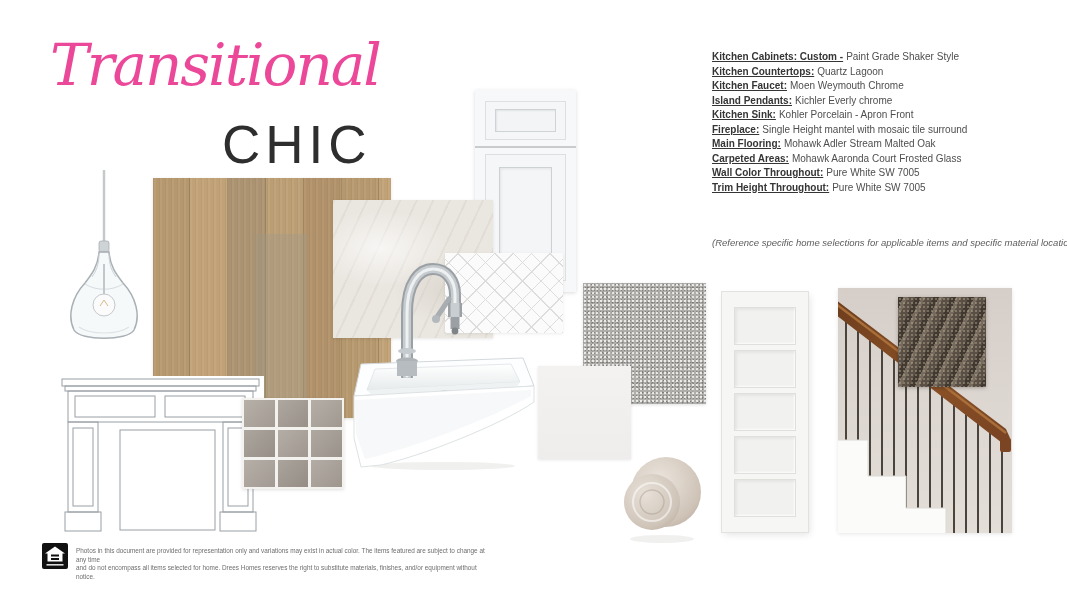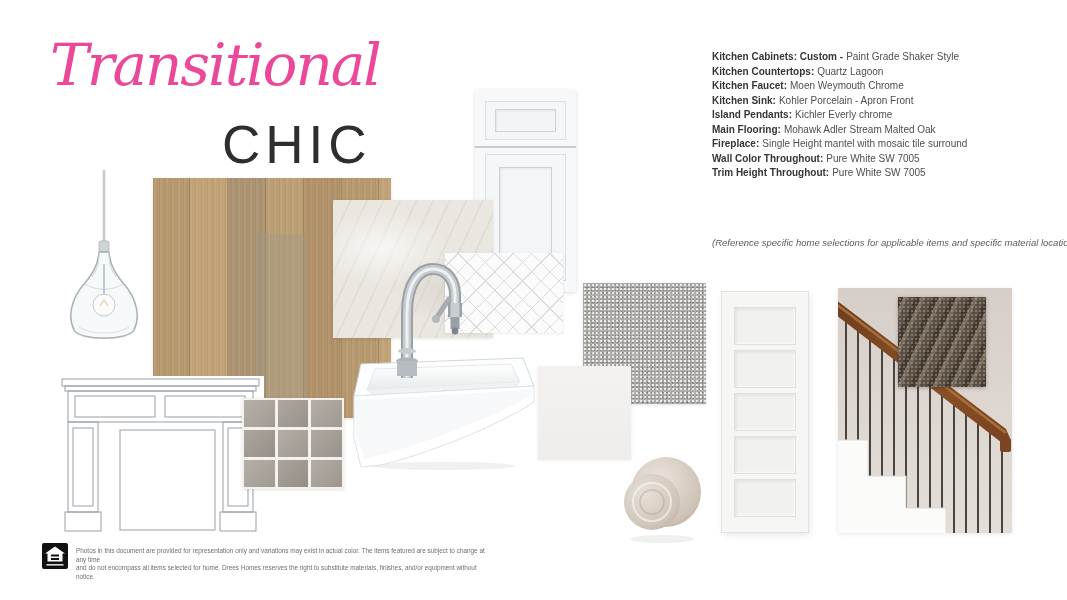--- a/index.html
+++ b/index.html
@@ -9,21 +9,21 @@
 
   
   .title-main{left:50px;top:36px;font-family:"DejaVu Serif","Liberation Serif",serif;
               font-style:italic;font-size:58px;letter-spacing:-2px;color:#ec4899;line-height:1;}
   .title-sub{left:222px;top:118px;font-size:53px;letter-spacing:5px;color:#2e2e2e;
              font-weight:300;line-height:1;transform:scaleY(1.02);}
 
   
   .specs{left:712px;top:50px;}
   .spec-line{white-space:nowrap;font-size:10px;line-height:14.5px;color:#4e4e4e;}
-  .spec-label{font-weight:bold;color:#353535;}
+  .spec-label{font-weight:bold;color:#353535;text-decoration:underline;}
   .spec-value{margin-left:3px;text-align:center;}
   .spec-note{left:712px;top:237px;font-size:9.5px;font-style:italic;color:#5c5c5c;white-space:nowrap;}
 
   
   .footer-text{left:76px;top:547px;font-size:6.4px;line-height:8.5px;color:#6e6e6e;width:410px;letter-spacing:0;}
   .eh-logo{left:42px;top:543px;width:26px;height:26px;}
 
   
   .pendant{left:58px;top:170px;width:92px;height:182px;z-index:1;}
   .wood{left:153px;top:178px;width:238px;height:240px;z-index:1;
@@ -280,24 +280,25 @@
       <rect x="162" y="150" width="11" height="14" rx="2" fill="#7b4523"></rect>
     </svg>
   </div>
 
   <div class="abs stair-carpet"></div>
 
   <div class="abs specs">
     <div class="spec-line"><span class="spec-label">Kitchen Cabinets: Custom -</span><span class="spec-value">Paint Grade Shaker Style</span></div>
     <div class="spec-line"><span class="spec-label">Kitchen Countertops:</span><span class="spec-value">Quartz Lagoon</span></div>
     <div class="spec-line"><span class="spec-label">Kitchen Faucet:</span><span class="spec-value">Moen Weymouth Chrome</span></div>
+    <div class="spec-line"><span class="spec-label">Island Pendants:</span><span class="spec-value">Kichler Everly chrome</span></div>
     <div class="spec-line"><span class="spec-label">Kitchen Sink:</span><span class="spec-value">Kohler Porcelain - Apron Front</span></div>
-    <div class="spec-line"><span class="spec-label">Island Pendants:</span><span class="spec-value">Kichler Everly chrome</span></div>
+    <div class="spec-line"><span class="spec-label">Fireplace:</span><span class="spec-value">Single Height mantel with mosaic tile surround</span></div>
     <div class="spec-line"><span class="spec-label">Main Flooring:</span><span class="spec-value">Mohawk Adler Stream Malted Oak</span></div>
-    <div class="spec-line"><span class="spec-label">Fireplace:</span><span class="spec-value">Single Height mantel with mosaic tile surround</span></div>
+    <div class="spec-line"><span class="spec-label">Carpeted Areas:</span><span class="spec-value">Mohawk Aaronda Court Frosted Glass</span></div>
     <div class="spec-line"><span class="spec-label">Wall Color Throughout:</span><span class="spec-value">Pure White SW 7005</span></div>
     <div class="spec-line"><span class="spec-label">Trim Height Throughout:</span><span class="spec-value">Pure White SW 7005</span></div>
   </div>
 
   <div class="abs spec-note">(Reference specific home selections for applicable items and specific material locations.)</div>
 
   <div class="abs eh-logo">
     <svg width="26" height="26" viewBox="0 0 26 26">
       <rect width="26" height="26" rx="2" fill="#111111"></rect>
       <path d="M13 3.5 L3 10.5 H5.5 V18.5 H20.5 V10.5 H23 Z" fill="#ffffff"></path>

